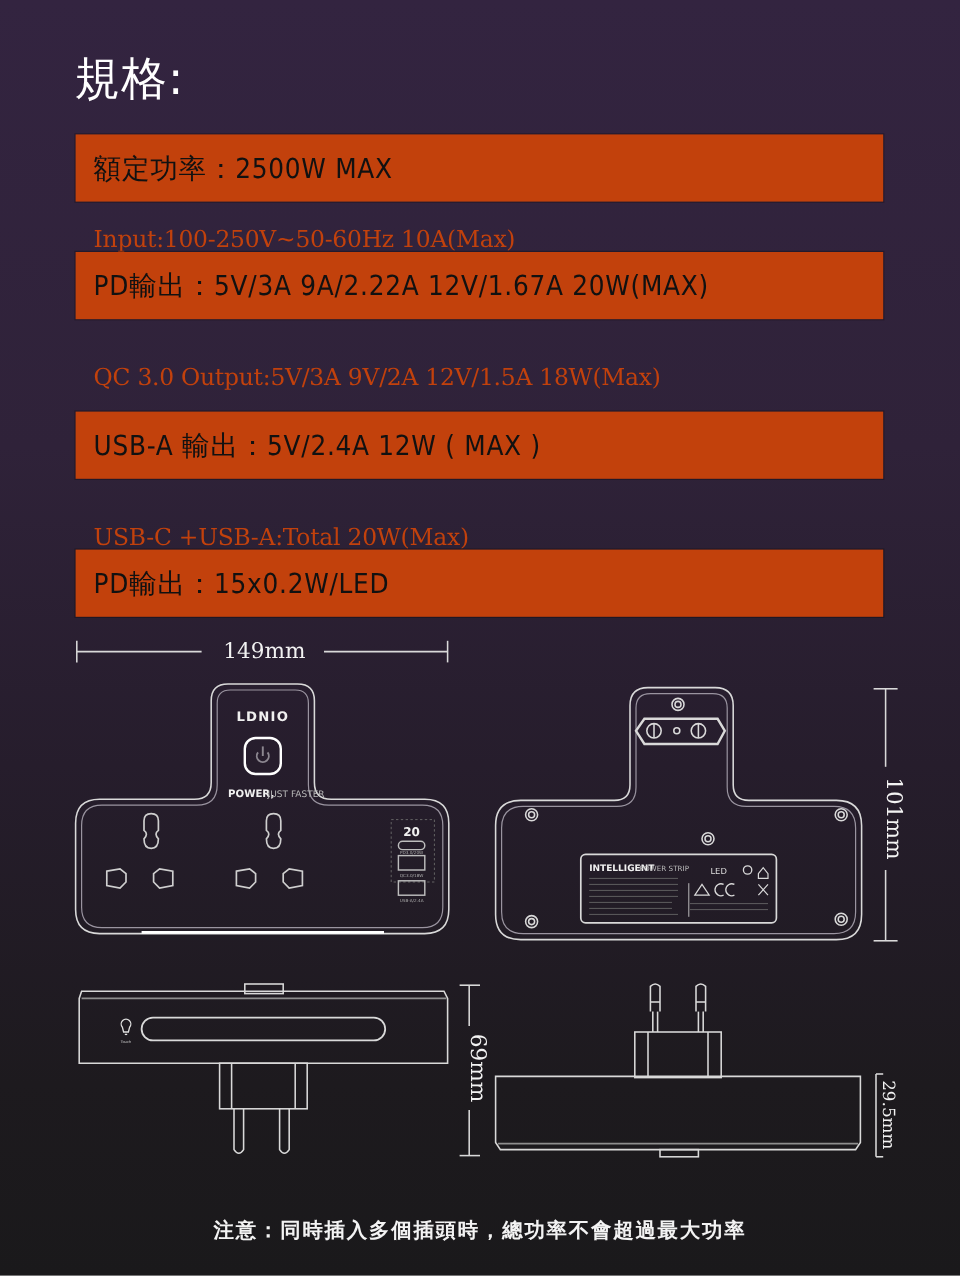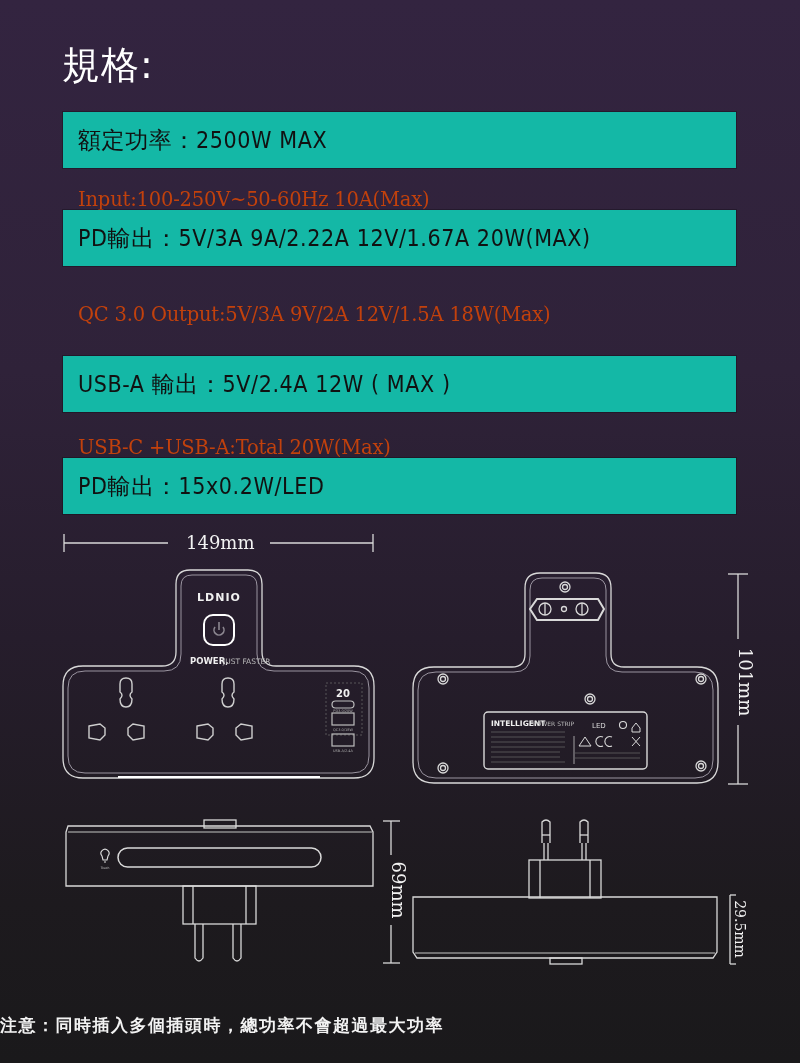--- a/index.html
+++ b/index.html
@@ -9,51 +9,51 @@
     font-family: "DejaVu Sans", sans-serif;
     color:#fff;
   }
   .title {
     position:absolute; left:62px; top:40px;
     font-size:38px; font-weight:normal; color:#ffffff; letter-spacing:1px;
     font-family: "DejaVu Sans", sans-serif;
   }
   .spec-bar {
     position:absolute; left:63px; width:673px; height:56px;
-    background:#14b8a6; color:#111;
+    background:#c2410c; color:#111;
     display:flex; align-items:center; box-sizing:border-box; padding-left:15px;
     font-family: "DejaVu Sans Condensed", "DejaVu Sans", sans-serif;
     font-size:23px; letter-spacing:0.6px;
     box-shadow: 0 0 0 1px rgba(0,0,0,0.25);
   }
   .spec-line {
     position:absolute; left:78px;
     font-family: "DejaVu Serif", "Liberation Serif", serif;
     font-size:19.5px; color:#c2410c; letter-spacing:-0.2px;
   }
   .dim-label {
     position:absolute; font-family: "DejaVu Serif", "Liberation Serif", serif;
     font-size:18px; color:#f2f2f2;
   }
   .note {
-    position:absolute; left:0; width:800px; top:1014px; text-align:left;
+    position:absolute; left:0; width:800px; top:1014px; text-align:center;
     font-size:17px; font-weight:bold; color:#f3f3f3; letter-spacing:1.5px;
   }
   svg { position:absolute; left:0; top:0; }
 </style>
 </head>
 <body>
 
 <div class="title">規格:</div>
 
 <div class="spec-bar" style="top:112px">額定功率：2500W MAX</div>
 <div class="spec-line" style="top:188px">Input:100-250V~50-60Hz 10A(Max)</div>
 <div class="spec-bar" style="top:210px">PD輸出：5V/3A 9A/2.22A 12V/1.67A 20W(MAX)</div>
 <div class="spec-line" style="top:303px">QC 3.0 Output:5V/3A 9V/2A 12V/1.5A 18W(Max)</div>
-<div class="spec-bar" style="top:356px">USB-A 輸出：5V/2.4A 12W ( MAX )</div>
+<div class="spec-bar" style="top:343px">USB-A 輸出：5V/2.4A 12W ( MAX )</div>
 <div class="spec-line" style="top:436px">USB-C +USB-A:Total 20W(Max)</div>
 <div class="spec-bar" style="top:458px">PD輸出：15x0.2W/LED</div>
 
 <svg width="800" height="1063" viewBox="0 0 800 1063">
   <g fill="none" stroke="#d9d9d9" stroke-width="1.3">
 
     <g>
       <line x1="64" y1="534" x2="64" y2="552"></line>
       <line x1="64" y1="543" x2="168" y2="543"></line>
       <line x1="270" y1="543" x2="373" y2="543"></line>

